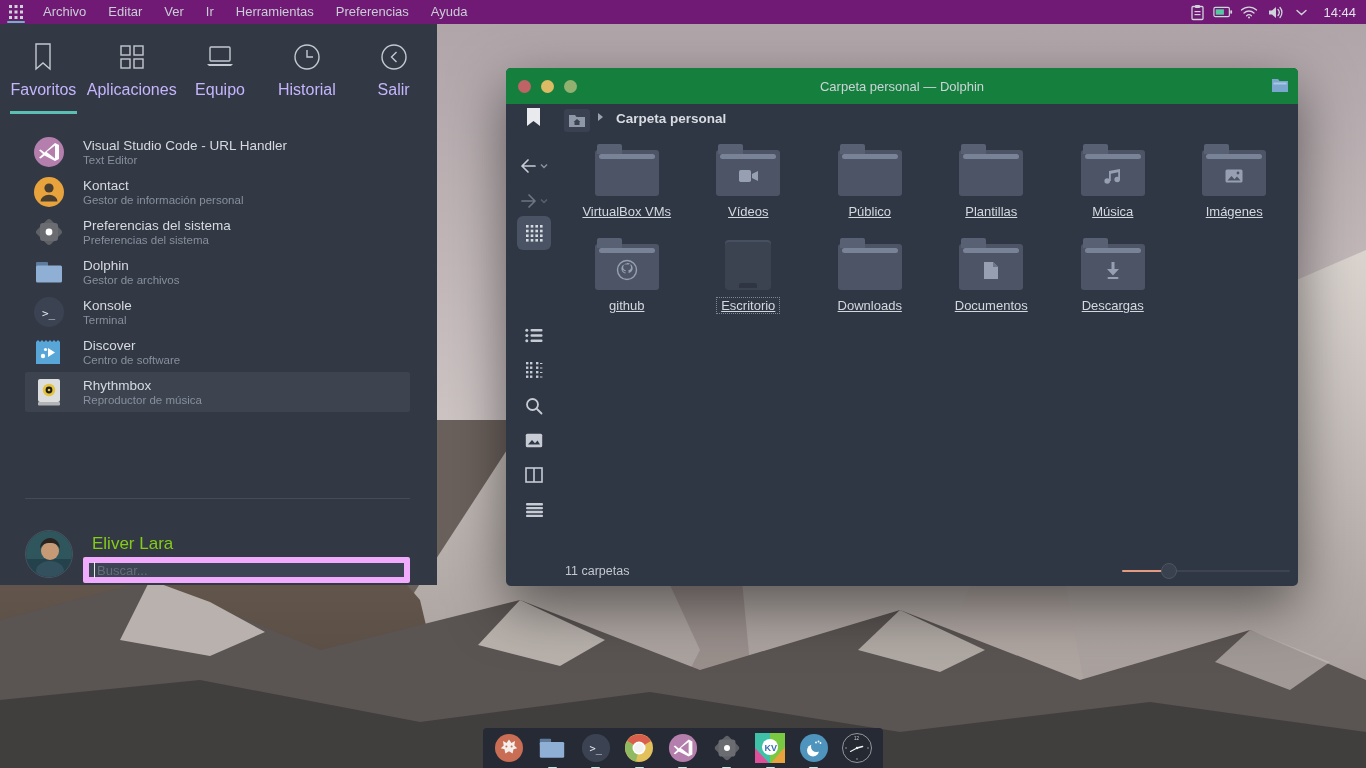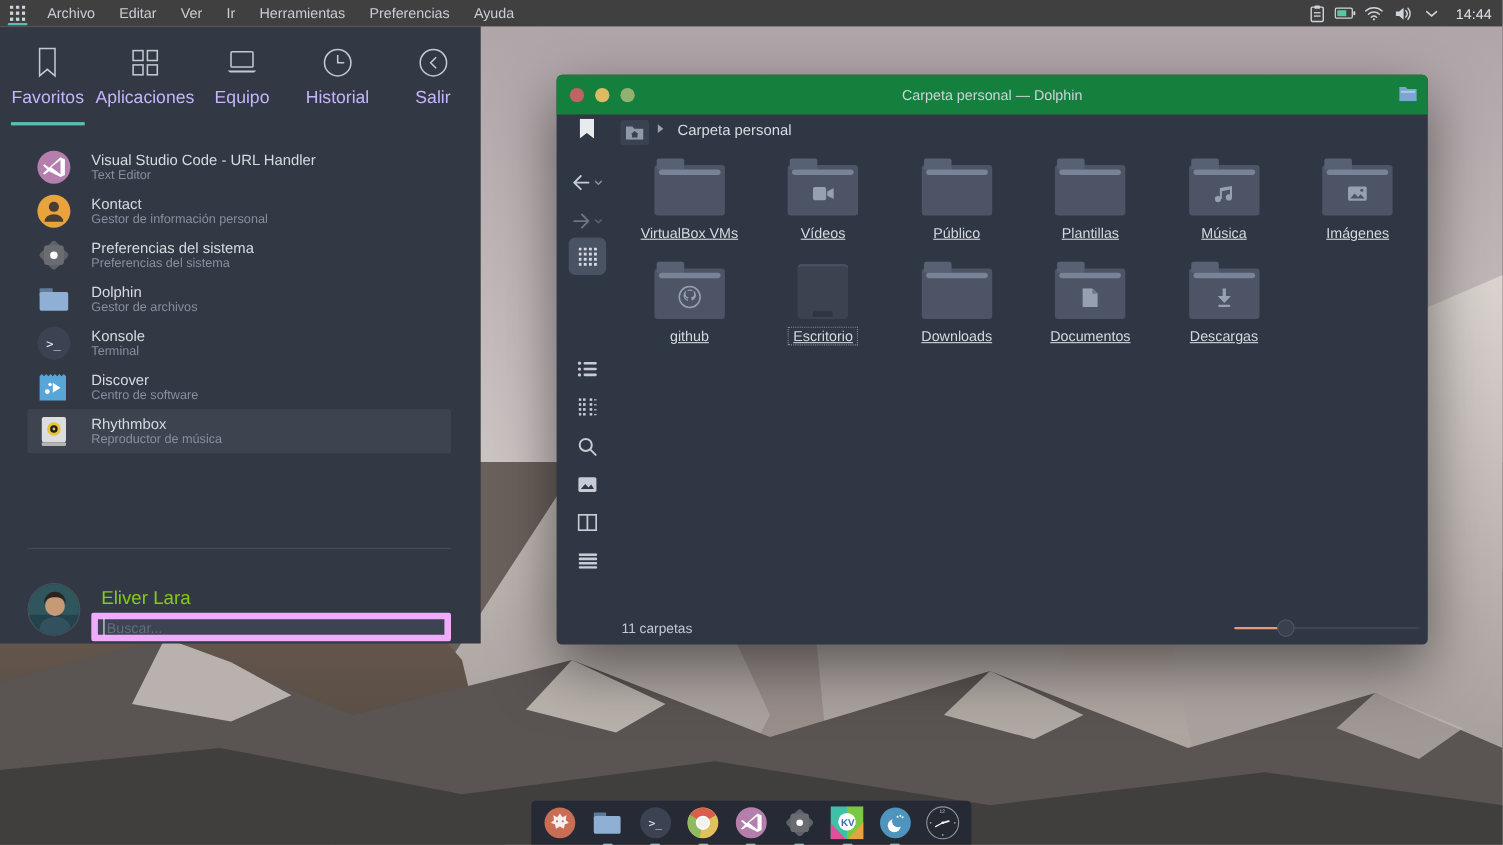--- a/index.html
+++ b/index.html
@@ -4,21 +4,21 @@
 <style>
   * { margin:0; padding:0; box-sizing:border-box; }
   html,body { width:1366px; height:768px; overflow:hidden; }
   body { position:relative; font-family:"Liberation Sans", sans-serif; background:#8b8184; color:#d3d7de; }
   svg { display:block; }
 
   
   .wallpaper { position:absolute; inset:0; width:1366px; height:768px; }
 
   
-  .topbar { position:absolute; top:0; left:0; width:1366px; height:24px; background:#404040; display:flex; align-items:center; z-index:40; }
+  .topbar { position:absolute; top:0; left:0; width:1366px; height:24px; background:#701a75; display:flex; align-items:center; z-index:40; }
   .launcher-btn { width:32px; height:24px; display:flex; align-items:center; justify-content:center; position:relative; }
   .launcher-btn::after { content:""; position:absolute; left:7px; right:7px; bottom:1px; height:2px; background:#5bbfb2; border-radius:1px; }
   .menu-item { padding:0 11px; font-size:13px; color:#c9cdd5; line-height:24px; cursor:default; }
   .topbar-spacer { flex:1; }
   .tray { display:flex; align-items:center; gap:6px; padding-right:8px; }
   .tray-icon { width:20px; height:20px; display:flex; align-items:center; justify-content:center; }
   .clock-label { font-size:13px; color:#dfe2e8; padding:0 10px 0 4px; }
 
   
   .launcher { position:absolute; top:24px; left:0; width:437px; height:561px; background:#333944; z-index:30; }
@@ -48,21 +48,21 @@
   .light { width:13px; height:13px; border-radius:50%; }
   .light.red { background:#bf6367; }
   .light.yellow { background:#ddba64; }
   .light.green { background:#92b171; }
   .win-title { font-size:13px; color:#ced3da; }
   .titlebar-folder { position:absolute; right:10px; top:10px; }
   .toolbar { height:34px; position:relative; display:flex; align-items:center; }
   .bm-icon { position:absolute; left:21px; top:4px; }
   .crumb-root { position:absolute; left:58px; top:5px; width:26px; height:23px; background:#3a4150; border-radius:3px; display:flex; align-items:center; justify-content:center; }
   .crumb-sep { position:absolute; left:92px; top:9px; width:0; height:0; border-left:5px solid #9aa2b0; border-top:4px solid transparent; border-bottom:4px solid transparent; }
-  .crumb-label { position:absolute; left:110px; top:7px; font-size:13.5px; font-weight:normal; color:#d8dce2; }
+  .crumb-label { position:absolute; left:110px; top:7px; font-size:13.5px; font-weight:bold; color:#d8dce2; }
 
   .side { position:absolute; left:0; top:70px; width:56px; bottom:30px; }
   .side-btn { position:absolute; left:0; width:56px; height:28px; display:flex; align-items:center; justify-content:center; color:#c6cbd4; }
   .side-btn.dim { color:#6d7482; }
   .view-active { position:absolute; left:11px; width:34px; height:34px; background:#495364; border-radius:6px; display:flex; align-items:center; justify-content:center; color:#d6dae1; }
 
   .files { position:absolute; left:60px; top:66px; display:grid; grid-template-columns:repeat(6,121.5px); grid-auto-rows:94px; }
   .file-cell { display:flex; flex-direction:column; align-items:center; padding-top:2px;text-decoration:underline; }
   .icon-slot { height:60px; display:flex; align-items:flex-end; justify-content:center; }
   .folder { width:64px; height:46px; position:relative; background:#4c5465; border-radius:3px; display:flex; align-items:center; justify-content:center; }

